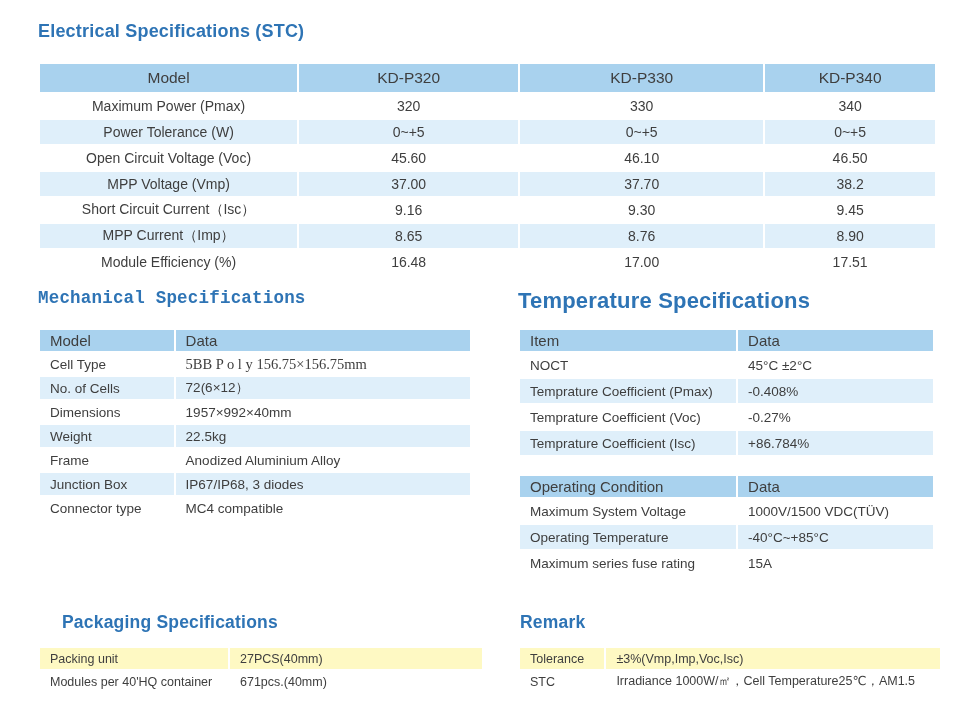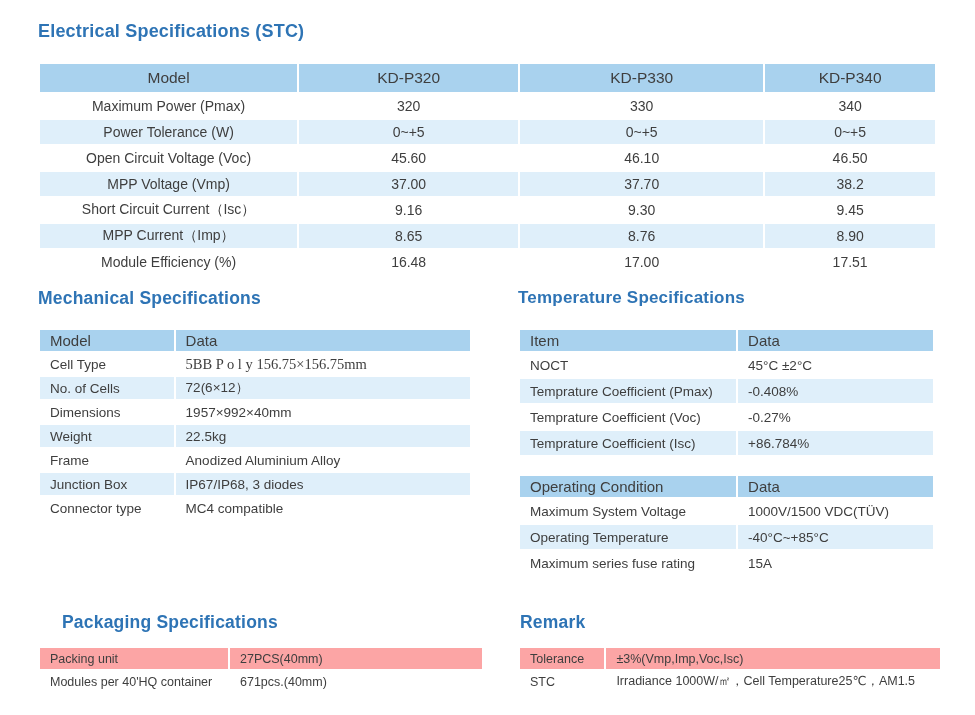--- a/index.html
+++ b/index.html
@@ -27,21 +27,21 @@
   .spec tbody tr:nth-child(odd) td{background:#ffffff;}
   .t-mech{left:38px;top:328px;width:434px;}
   .t-mech td{height:22px;margin-top:12px;}
   .t-mech tbody tr:first-child td:nth-child(2){font-family:"Liberation Serif","DejaVu Serif",serif;font-size:14.5px;}
   .t-temp{left:518px;top:328px;width:417px;}
   .t-temp td{height:24px;}
   .t-oper{left:518px;top:474px;width:417px;}
   .t-oper td{height:24px;}
   
   .strip td{font-size:12.5px;text-align:left;padding:0 0 0 10px;height:21px;}
-  .strip tbody tr:first-child td{background:#fca5a5;}
+  .strip tbody tr:first-child td{background:#fef9c3;}
   .strip tbody tr:last-child td{background:#ffffff;}
   .t-pack{left:38px;top:646px;width:446px;}
   .t-rem{left:518px;top:646px;width:424px;}
 </style>
 </head>
 <body>
 
 <div class="page">
 
   <div class="sec-title" style="left:38px;top:21px;text-align:center;">Electrical Specifications (STC)</div>
@@ -100,21 +100,21 @@
       </tr>
       <tr>
         <td>Module Efficiency (%)</td>
         <td>16.48</td>
         <td>17.00</td>
         <td>17.51</td>
       </tr>
     </tbody>
   </table>
 
-  <div class="sec-title" style="left:38px;top:288px;font-size:17.5px;">Mechanical Specifications</div>
+  <div class="sec-title" style="left:38px;top:288px;font-size:17.5px;font-family:Liberation Mono, monospace;">Mechanical Specifications</div>
 
   <table class="spec t-mech">
     <colgroup>
         <col style="width:133px">
         <col style="width:293px">
       </colgroup>
     <thead>
       <tr>
         <th>Model</th>
         <th>Data</th>
@@ -145,21 +145,21 @@
         <td>Junction Box</td>
         <td>IP67/IP68, 3 diodes</td>
       </tr>
       <tr>
         <td>Connector type</td>
         <td>MC4 compatible</td>
       </tr>
     </tbody>
   </table>
 
-  <div class="sec-title" style="left:518px;top:288px;font-size:17px;">Temperature Specifications</div>
+  <div class="sec-title" style="left:518px;top:288px;font-size:22px;">Temperature Specifications</div>
 
   <table class="spec t-temp">
     <colgroup>
         <col style="width:215px">
         <col style="width:194px">
       </colgroup>
     <thead>
       <tr>
         <th>Item</th>
         <th>Data</th>

